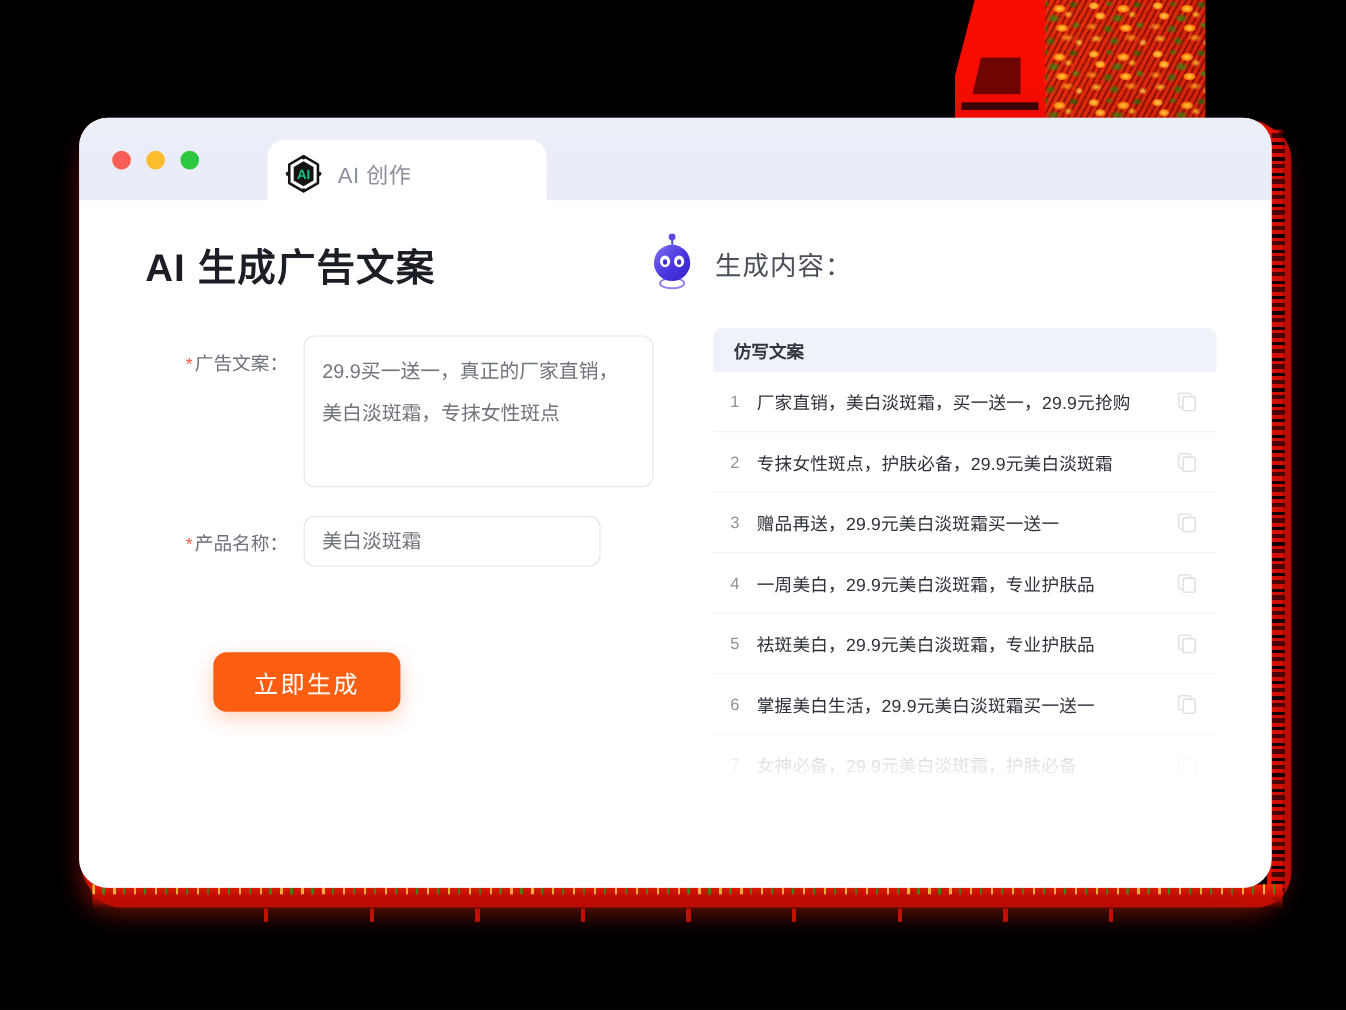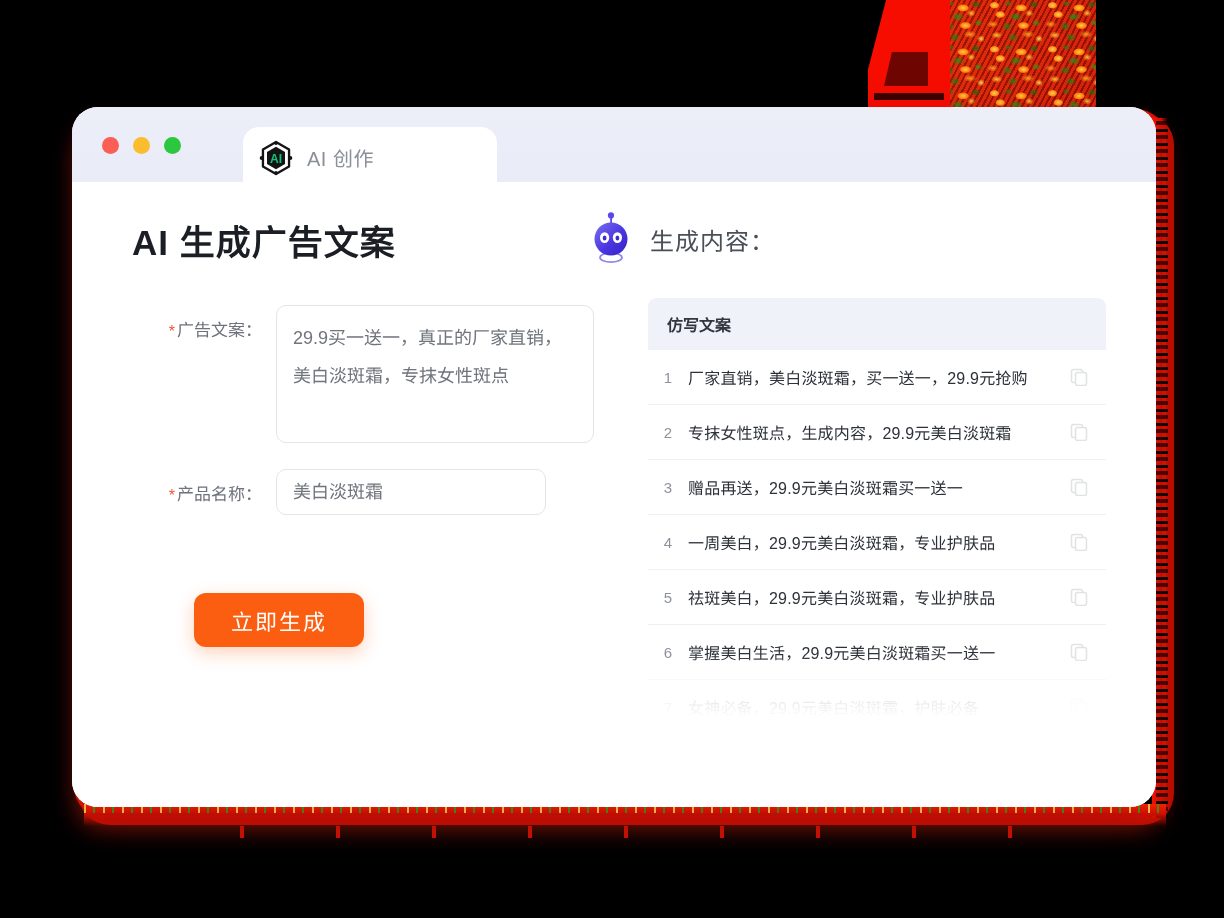--- a/index.html
+++ b/index.html
@@ -321,21 +321,21 @@
   .result-card {
     margin-left: 68px;
     width: 458px;
     height: 420px;
     border-radius: 8px 8px 0 0;
     overflow: hidden;
     position: relative;
     background: #fff;
   }
   .result-head {
-    height: 52px;
+    height: 40px;
     background: #eff2f8;
     display: flex;
     align-items: center;
     padding-left: 19px;
     font-size: 16px;
     font-weight: 700;
     color: #32363f;
     border-radius: 8px 8px 0 0;
   }
   .result-list { position: relative; }
@@ -480,21 +480,21 @@
               <span class="copy-icon">
                 <svg viewBox="0 0 18 18" width="18" height="18" aria-hidden="true">
                   <rect x="1.5" y="1.5" width="11" height="13" rx="2" fill="none" stroke="#4a4f59" stroke-width="1.5"></rect>
                   <rect x="5.5" y="4.5" width="11" height="13" rx="2" fill="#fff" stroke="#4a4f59" stroke-width="1.5"></rect>
                 </svg>
               </span>
             </div>
 
             <div class="result-row">
               <span class="row-idx">2</span>
-              <span class="row-text">专抹女性斑点，生成内容，29.9元美白淡斑霜</span>
+              <span class="row-text">专抹女性斑点，护肤必备，29.9元美白淡斑霜</span>
               <span class="copy-icon">
                 <svg viewBox="0 0 18 18" width="18" height="18" aria-hidden="true">
                   <rect x="1.5" y="1.5" width="11" height="13" rx="2" fill="none" stroke="#4a4f59" stroke-width="1.5"></rect>
                   <rect x="5.5" y="4.5" width="11" height="13" rx="2" fill="#fff" stroke="#4a4f59" stroke-width="1.5"></rect>
                 </svg>
               </span>
             </div>
 
             <div class="result-row">
               <span class="row-idx">3</span>

